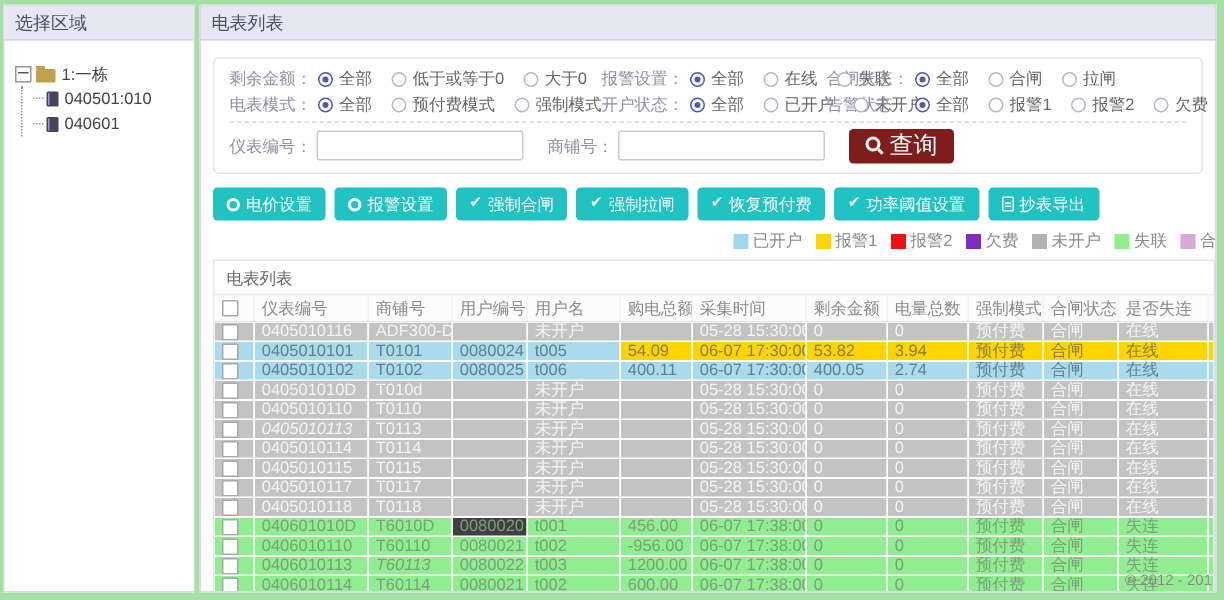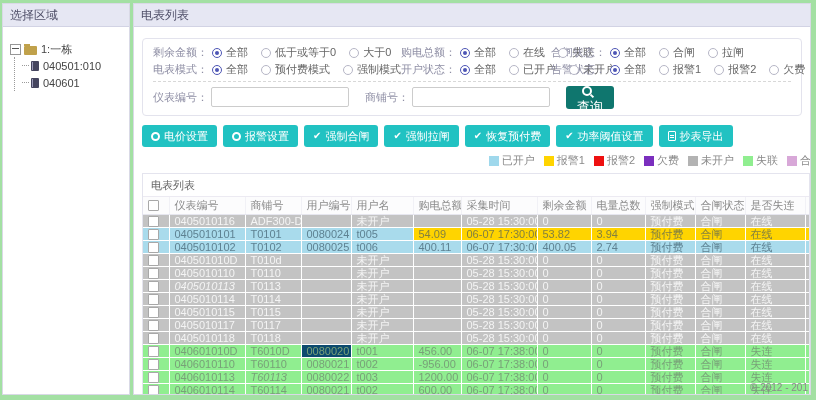--- a/index.html
+++ b/index.html
@@ -32,22 +32,22 @@
   .flabel{color:#8f8fa5;margin-right:4px;}
   .fopt{display:inline-flex;align-items:center;margin-right:13px;cursor:pointer;}
   .radio{width:10px;height:10px;border-radius:50%;border:1px solid #b6b6c6;background:#fff;
          margin-right:4px;position:relative;flex:none;box-sizing:border-box;}
   .radio.sel{border-color:#4d55b5;}
   .radio.sel::after{content:"";position:absolute;left:2px;top:2px;right:2px;bottom:2px;background:#4d55b5;border-radius:50%;}
   .fdivider{border-top:1px dashed #d8d8d8;margin:3px 0;}
   .srow{display:flex;align-items:center;font-size:11px;color:#8f8fa5;height:24px;margin-top:2px;}
   input.txt{width:128px;height:18px;border:1px solid #ccc;border-radius:2px;margin:0 16px 0 3px;
             font-size:11px;padding:0 4px;outline:none;}
-  .btn-query{height:23px;padding:0 11px;background:#0f766e;color:#fff;border:none;border-radius:3px;
-             font-size:13px;display:inline-flex;align-items:center;cursor:pointer;flex-direction:column;}
+  .btn-query{height:23px;padding:0 11px;background:#7f1d1d;color:#fff;border:none;border-radius:3px;
+             font-size:16px;display:inline-flex;align-items:center;cursor:pointer;}
   .ic{display:inline-block;position:relative;flex:none;}
   .ic-search{width:12px;height:12px;margin-right:4px;}
   .ic-search::before{content:"";position:absolute;left:0;top:0;width:6px;height:6px;border:2px solid #fff;border-radius:50%;box-sizing:content-box;}
   .ic-search::after{content:"";position:absolute;left:8px;top:9px;width:4px;border-top:2px solid #fff;transform:rotate(45deg);}
   
   .actions{display:flex;gap:6px;margin-top:9px;}
   .btn-act{height:22px;padding:0 9px;background:#21c2c2;color:#fff;border:none;border-radius:3px;
            font-size:11px;display:inline-flex;align-items:center;gap:4px;cursor:pointer;white-space:nowrap;}
   .ic-gear{width:9px;height:9px;border:2px solid #fff;border-radius:50%;box-sizing:border-box;}
   .ic-check{font-family:"DejaVu Sans",sans-serif;font-size:10px;line-height:1;color:#fff;}
@@ -112,21 +112,21 @@
               <label class="fopt">
                 <span class="radio"></span>
                 <span>低于或等于0</span>
               </label>
               <label class="fopt">
                 <span class="radio"></span>
                 <span>大于0</span>
               </label>
             </div>
             <div class="fgroup g1">
-              <span class="flabel">购电总额：</span>
+              <span class="flabel">报警设置：</span>
               <label class="fopt">
                 <span class="radio sel"></span>
                 <span>全部</span>
               </label>
               <label class="fopt">
                 <span class="radio"></span>
                 <span>在线</span>
               </label>
               <label class="fopt">
                 <span class="radio"></span>
@@ -483,21 +483,21 @@
                   <td class="t-gray" style="background: rgb(195, 195, 195);">合闸</td>
                   <td class="t-gray" style="background: rgb(195, 195, 195);">在线</td>
                   <td class="t-gray" style="background: rgb(195, 195, 195);">否</td>
                 </tr>
                 <tr>
                   <td style="background: rgb(144, 238, 144);">
                     <div class="cbx"></div>
                   </td>
                   <td class="t-green" style="background: rgb(144, 238, 144);">040601010D</td>
                   <td class="t-green" style="background: rgb(144, 238, 144);">T6010D</td>
-                  <td class="t-green" style="background: #0c4a6e; margin-top: 28px;">0080020</td>
+                  <td class="t-green" style="background: #404040; margin-top: 28px;">0080020</td>
                   <td class="t-green" style="background: rgb(144, 238, 144);">t001</td>
                   <td class="t-green" style="background: rgb(144, 238, 144);">456.00</td>
                   <td class="t-green" style="background: rgb(144, 238, 144);">06-07 17:38:00</td>
                   <td class="t-green" style="background: rgb(144, 238, 144);">0</td>
                   <td class="t-green" style="background: rgb(144, 238, 144);">0</td>
                   <td class="t-green" style="background: rgb(144, 238, 144);">预付费</td>
                   <td class="t-green" style="background: rgb(144, 238, 144);">合闸</td>
                   <td class="t-green" style="background: rgb(144, 238, 144);">失连</td>
                   <td class="t-green" style="background: rgb(144, 238, 144);">是</td>
                 </tr>

